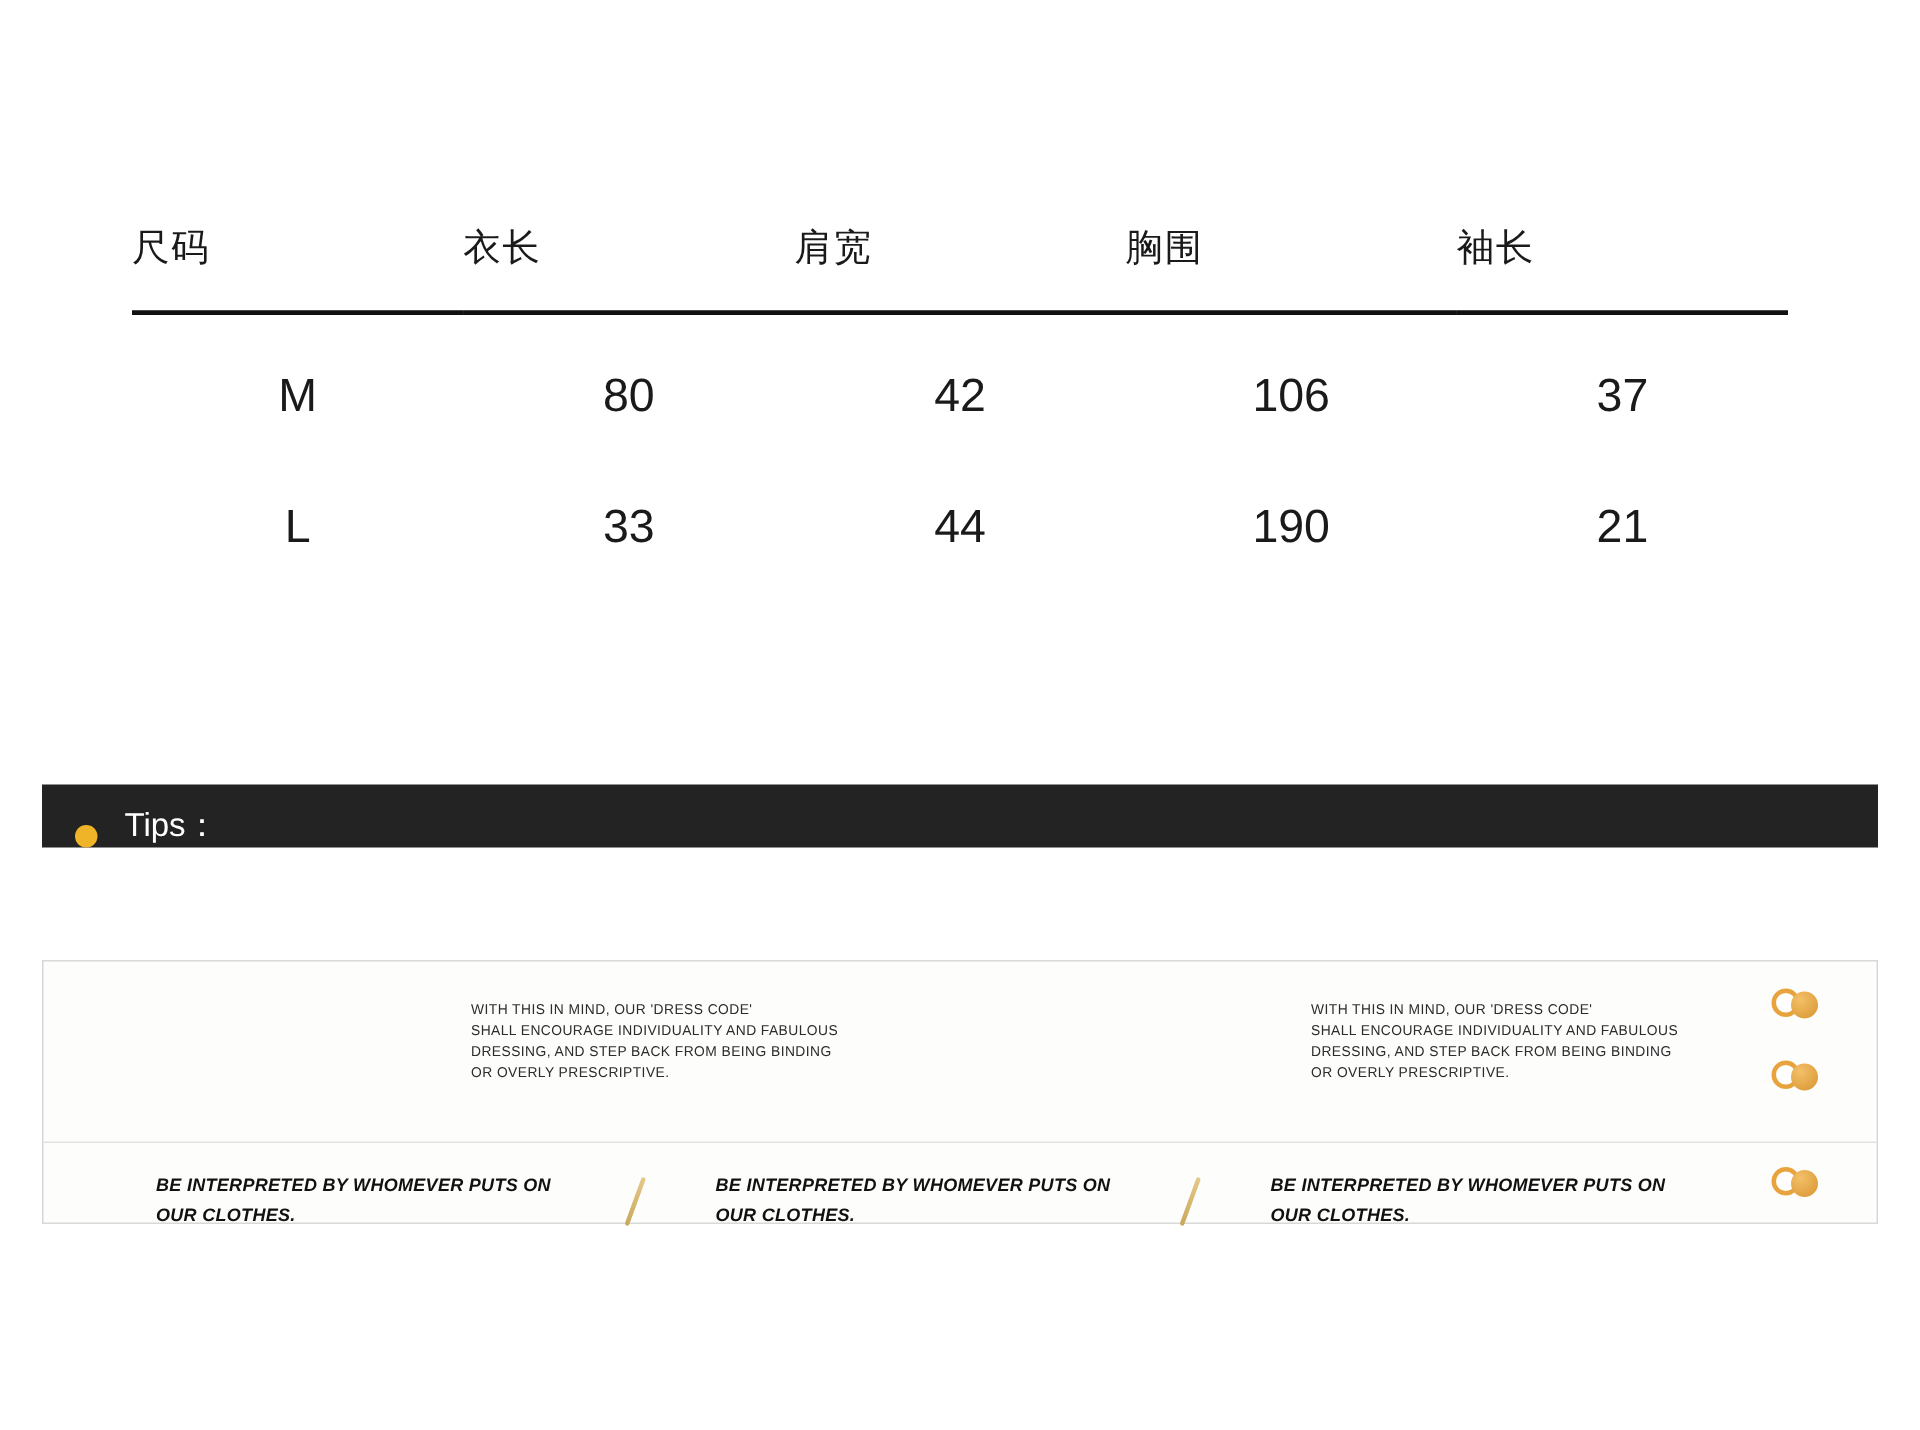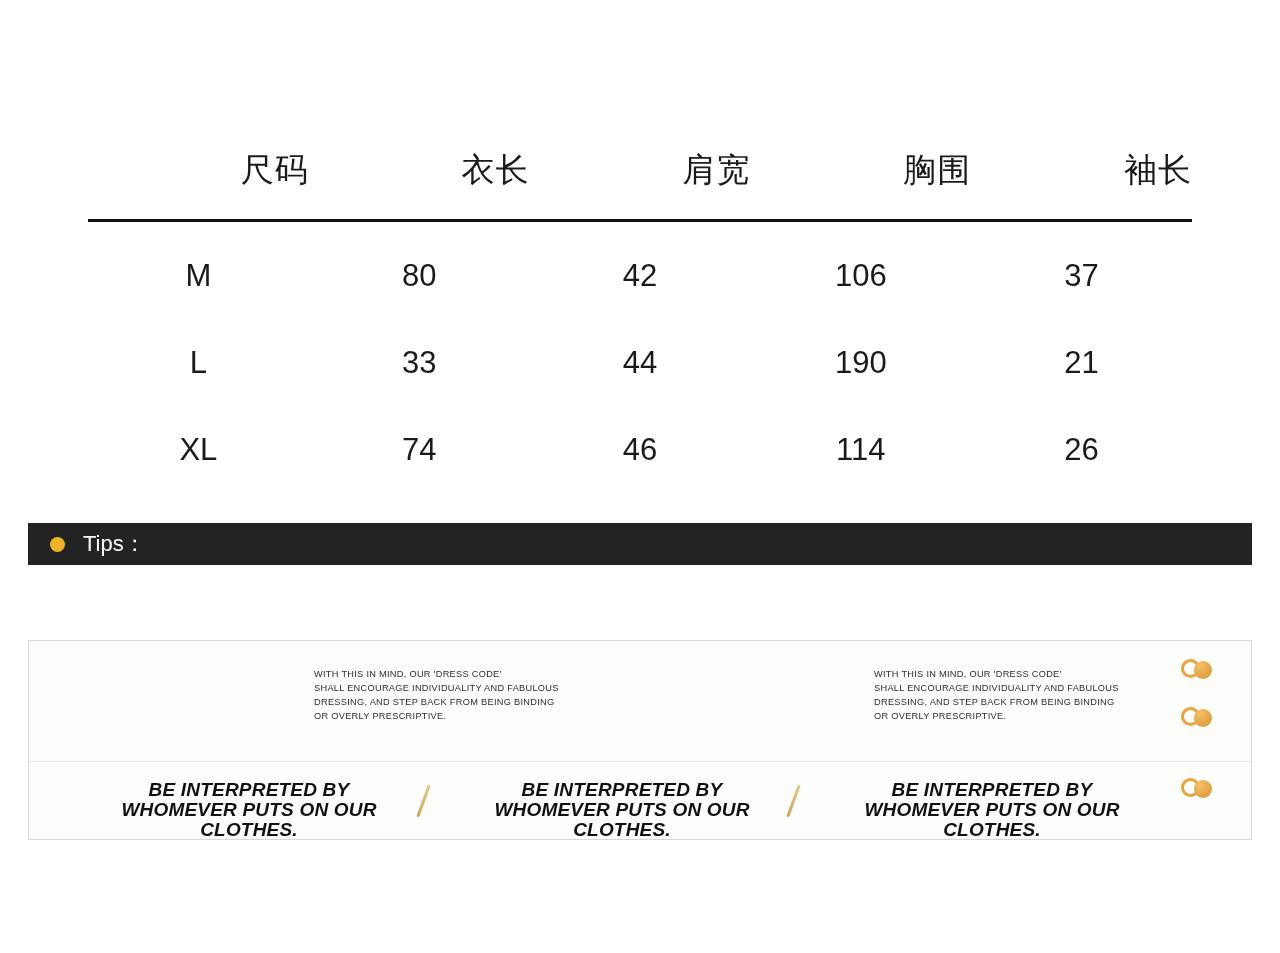--- a/index.html
+++ b/index.html
@@ -23,24 +23,24 @@
     top: 140px;
     width: 1104px;
   }
   .size-table table {
     width: 100%;
     border-collapse: collapse;
     table-layout: fixed;
   }
   .size-table th {
     font-weight: 400;
-    font-size: 33px;
+    font-size: 25px;
     color: #1a1a1a;
     padding: 8px 0 26px 0;
-    text-align: right;
+    text-align: left;
     letter-spacing: 1px;
   }
   .size-table thead tr {
     border-bottom: 3px solid #111111;
   }
   .size-table td {
     font-size: 31px;
     color: #1a1a1a;
     text-align: center;
     padding: 26px 0 25px 0;
@@ -52,21 +52,21 @@
 
   
   .tips-bar {
     position: absolute;
     left: 28px;
     top: 523px;
     width: 1224px;
     height: 42px;
     background: #232323;
     display: flex;
-    align-items: center;
+    align-items: flex-end;
     padding-left: 22px;
     box-sizing: border-box;
   }
   .tips-dot {
     width: 15px;
     height: 15px;
     border-radius: 50%;
     background: #f0b429;
     margin-right: 18px;
     flex: 0 0 auto;
@@ -82,21 +82,21 @@
     font-size: 22px;
     white-space: nowrap;
   }
 
   
   .label-card {
     position: absolute;
     left: 28px;
     top: 640px;
     width: 1224px;
-    height: 200px;
+    height: 176px;
     border: 1px solid #d8d8d8;
     background: #fdfdfc;
     box-sizing: border-box;
   }
   .label-top {
     position: relative;
     height: 120px;
     border-bottom: 1px solid #e2e2e2;
   }
   .label-bottom {
@@ -113,26 +113,26 @@
     letter-spacing: 0.3px;
     white-space: pre-line;
     transform: scaleX(0.97);
     transform-origin: left top;
   }
   .para-a { left: 285px; top: 26px; }
   .para-b { left: 845px; top: 26px; }
 
   .slogan {
     position: absolute;
-    font-size: 19px;
+    font-size: 12px;
     line-height: 20px;
     font-weight: 700;
     font-style: italic;
     color: #111111;
-    text-align: center;
+    text-align: left;
     letter-spacing: 0.2px;
   }
   .slogan-1 { left: 75px;  top: 18px; width: 290px; }
   .slogan-2 { left: 448px; top: 18px; width: 290px; }
   .slogan-3 { left: 818px; top: 18px; width: 290px; }
 
   .slash {
     position: absolute;
     width: 3px;
     height: 34px;
@@ -194,27 +194,20 @@
         <td>106</td>
         <td>37</td>
       </tr>
       <tr>
         <td>L</td>
         <td>33</td>
         <td>44</td>
         <td>190</td>
         <td>21</td>
       </tr>
-      <tr>
-        <td>XL</td>
-        <td>74</td>
-        <td>46</td>
-        <td>114</td>
-        <td>26</td>
-      </tr>
     </tbody>
   </table>
 </div>
 
 <div class="tips-bar">
   <span class="tips-dot"></span>
   <span class="tips-label">Tips：</span>
 </div>
 
 <div class="label-card">

